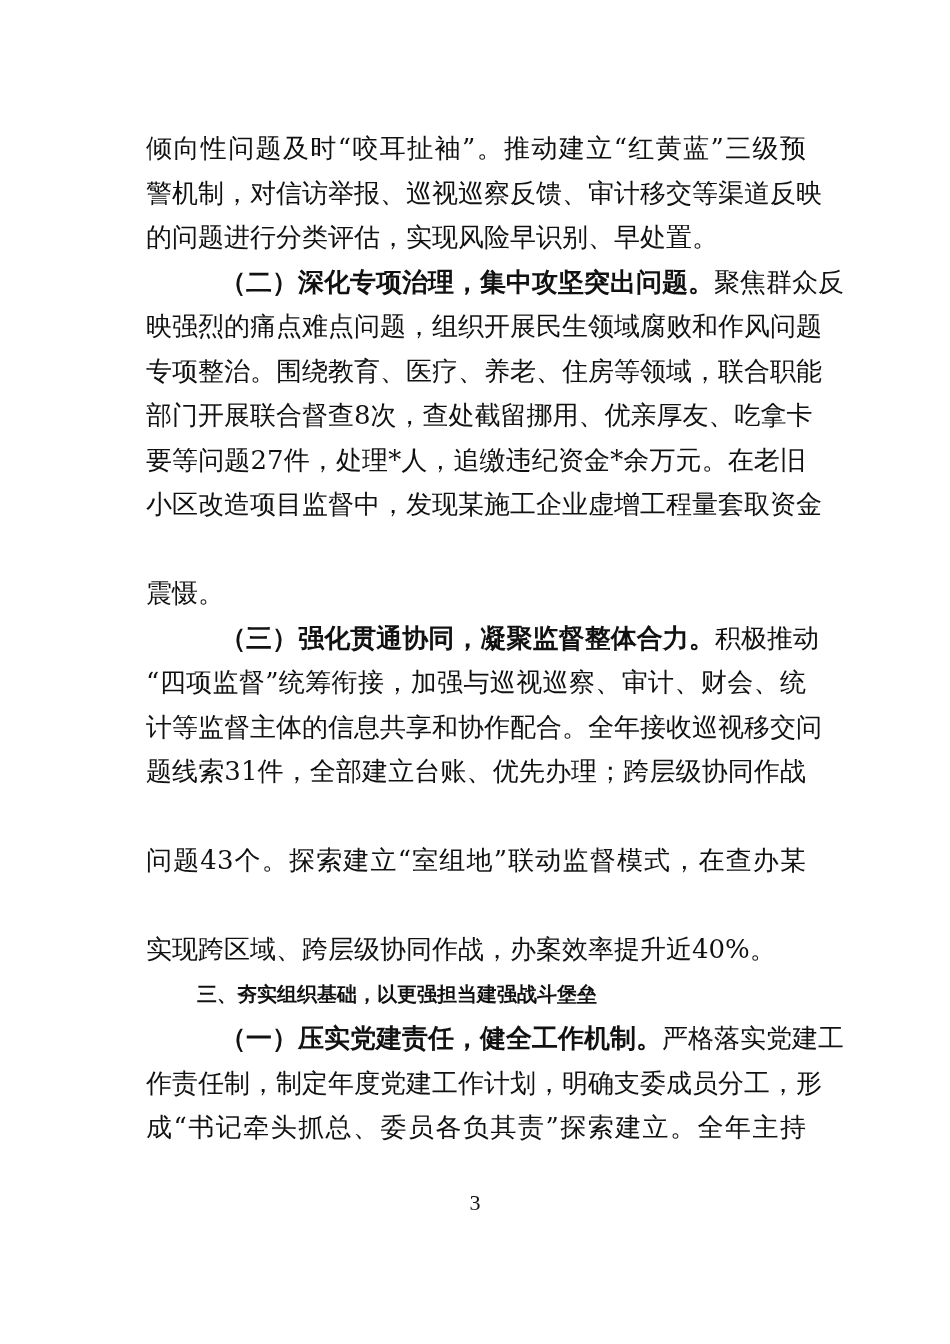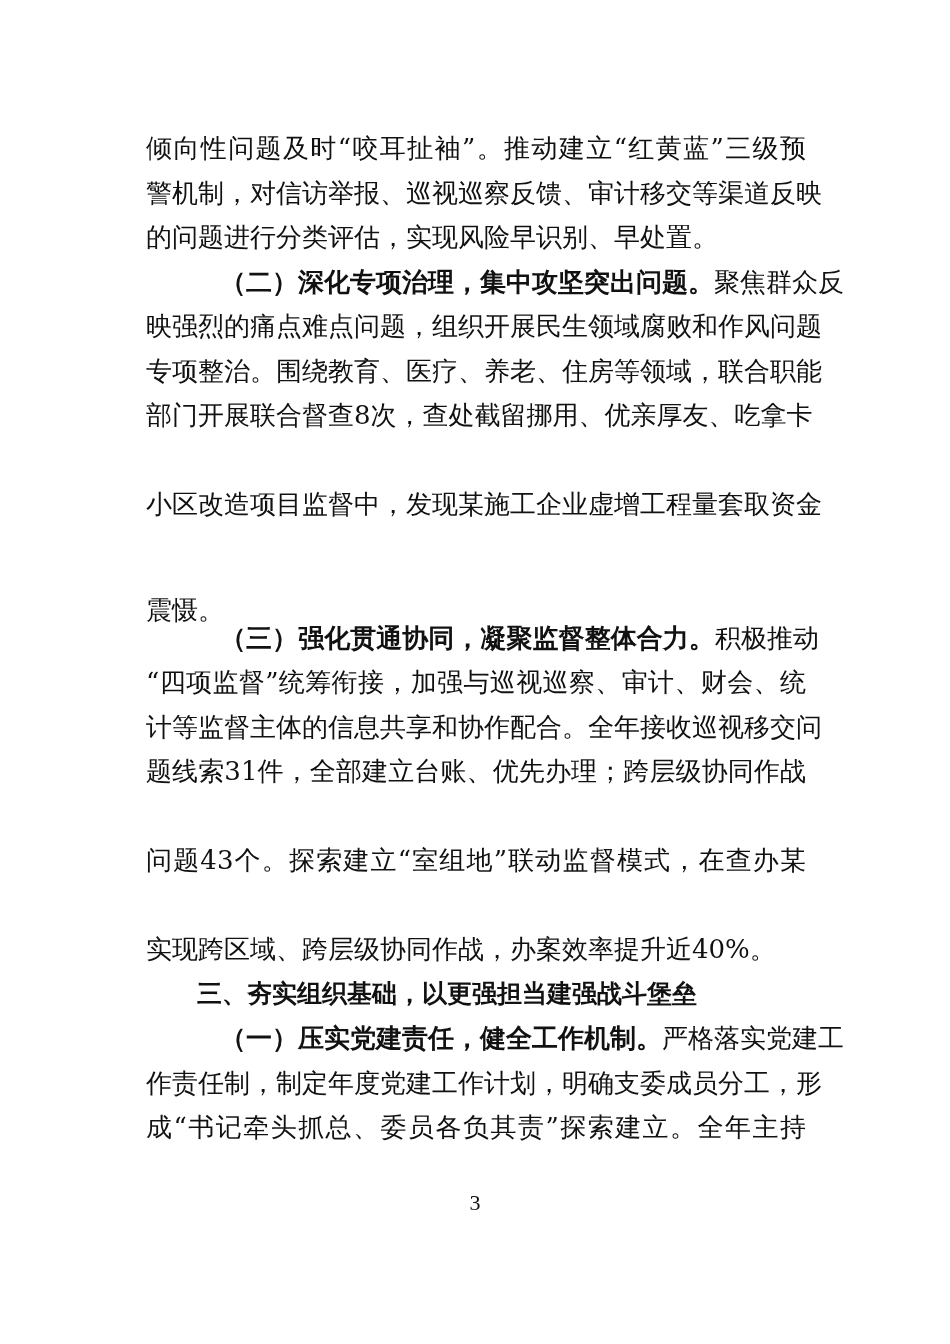--- a/index.html
+++ b/index.html
@@ -40,21 +40,21 @@
   .line.indent {
     left: 196px;
     width: 599px;
     margin-left: 24px;
   }
   .subhead {
     font-weight: bold;
   }
   .heading {
     font-family: "DejaVu Sans", "Liberation Sans", sans-serif;
-    font-size: 25px;
+    font-size: 20px;
     font-weight: bold;
     text-align-last: left;
     left: 197px;
     width: 600px;
   }
   .page-number {
     position: absolute;
     left: 0;
     width: 950px;
     top: 1188px;
@@ -70,22 +70,23 @@
 <div class="page">
 
   <div class="line" style="top:128px">倾向性问题及时“咬耳扯袖”。推动建立“红黄蓝”三级预</div>
   <div class="line" style="top:173px">警机制，对信访举报、巡视巡察反馈、审计移交等渠道反映</div>
   <div class="line last" style="top:217px">的问题进行分类评估，实现风险早识别、早处置。</div>
 
   <div class="line indent" style="top:262px"><span class="subhead">（二）深化专项治理，集中攻坚突出问题。</span><span>聚焦群众反</span></div>
   <div class="line" style="top:306px">映强烈的痛点难点问题，组织开展民生领域腐败和作风问题</div>
   <div class="line" style="top:351px">专项整治。围绕教育、医疗、养老、住房等领域，联合职能</div>
   <div class="line" style="top:395px">部门开展联合督查8次，查处截留挪用、优亲厚友、吃拿卡</div>
+  <div class="line" style="top:440px">要等问题27件，处理*人，追缴违纪资金*余万元。在老旧</div>
   <div class="line" style="top:484px">小区改造项目监督中，发现某施工企业虚增工程量套取资金</div>
-  <div class="line last" style="top:590px">震慑。</div>
+  <div class="line last" style="top:573px">震慑。</div>
 
   <div class="line indent" style="top:618px"><span class="subhead">（三）强化贯通协同，凝聚监督整体合力。</span><span>积极推动</span></div>
   <div class="line" style="top:662px">“四项监督”统筹衔接，加强与巡视巡察、审计、财会、统</div>
   <div class="line" style="top:707px">计等监督主体的信息共享和协作配合。全年接收巡视移交问</div>
   <div class="line" style="top:751px">题线索31件，全部建立台账、优先办理；跨层级协同作战</div>
   <div class="line" style="top:840px">问题43个。探索建立“室组地”联动监督模式，在查办某</div>
   <div class="line last" style="top:929px">实现跨区域、跨层级协同作战，办案效率提升近40%。</div>
 
   <div class="line heading" style="top:974px">三、夯实组织基础，以更强担当建强战斗堡垒</div>
 

